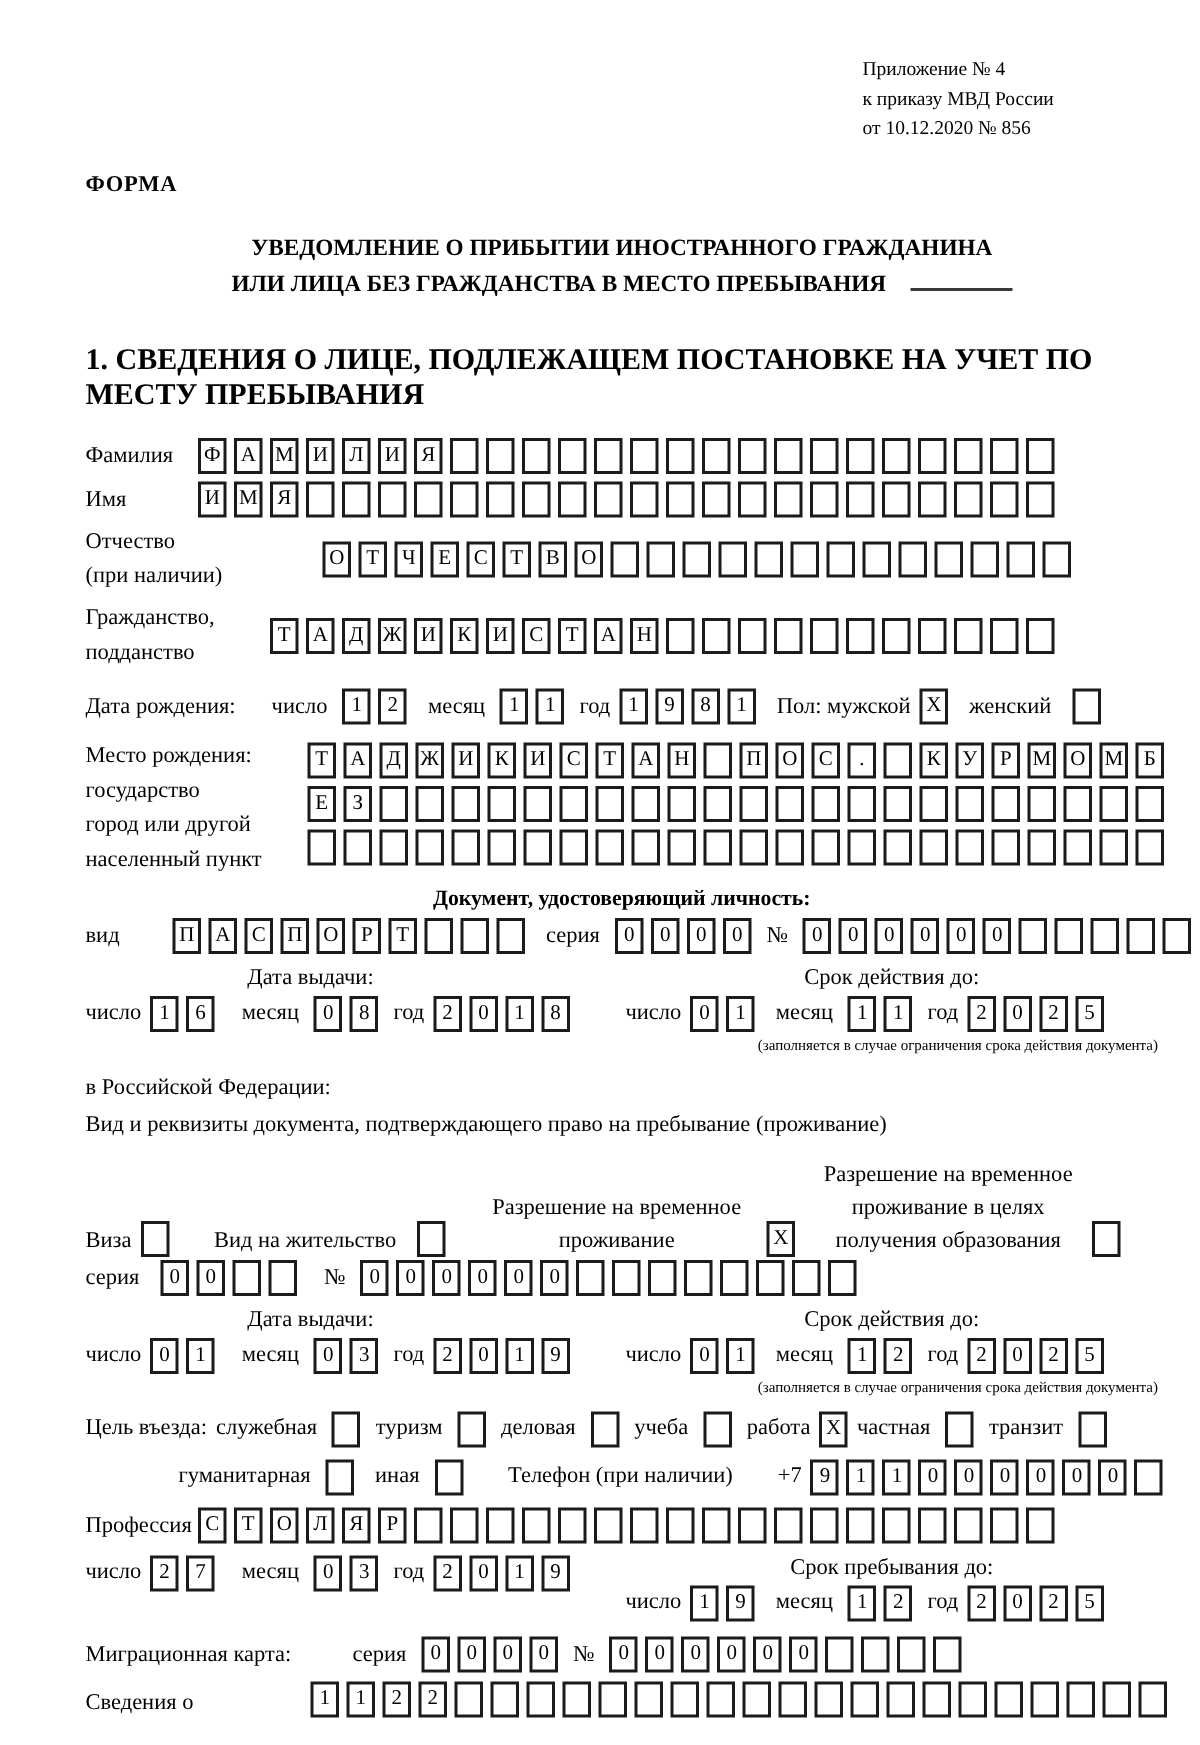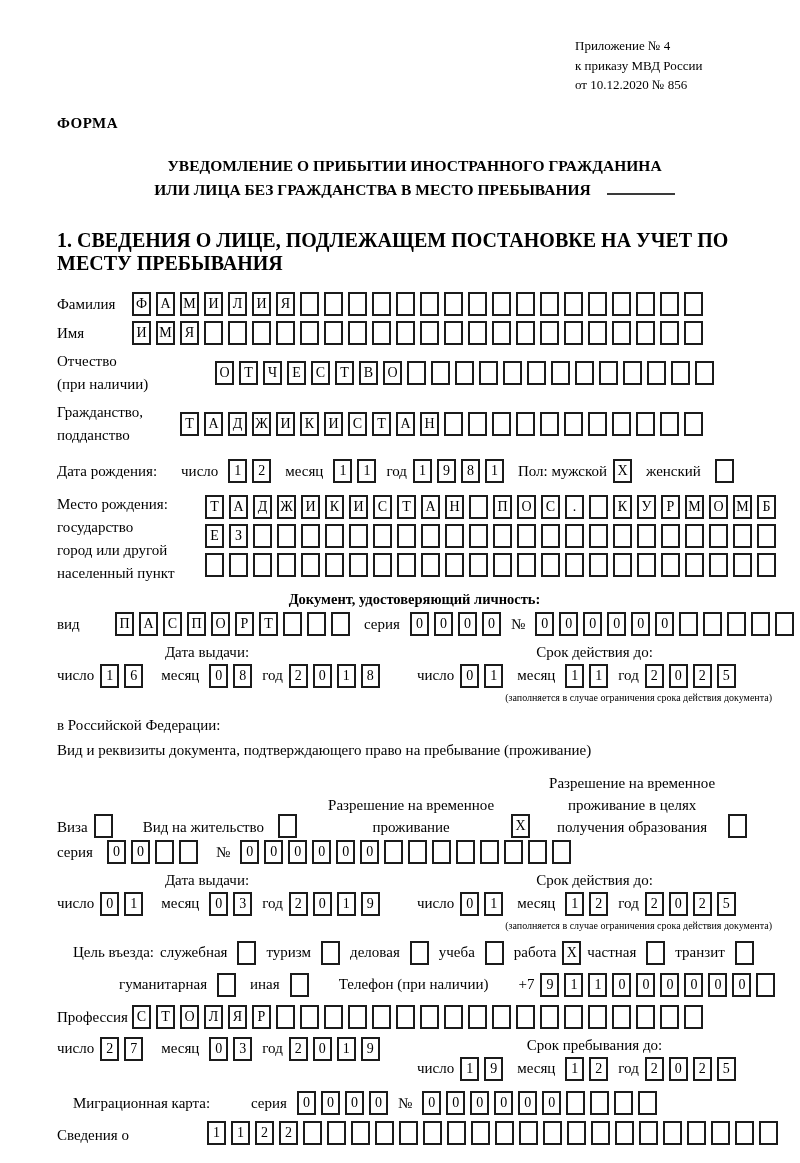--- a/index.html
+++ b/index.html
@@ -60,21 +60,21 @@
   .perm-row { display:flex; align-items:flex-end; margin-top:8px; margin-bottom:2px; }
   .perm-label { line-height:22px; }
   .perm-multi { text-align:center; line-height:22px; }
   .pm1 { width:188px; margin-left:20px; }
   .pm2 { width:180px; margin-left:12px; }
   .perm-row .cbox { margin-top:0; }
 
   
   .purpose-row { display:flex; align-items:center; white-space:nowrap; margin-bottom:8px; }
 
-  .mt6 { margin-top:6px; } .mt10 { margin-top:10px;margin-left:16px; }
+  .mt6 { margin-top:6px; } .mt10 { margin-top:10px; }
 </style>
 </head>
 <body>
 
 <div class="page">
 
   <div class="hdr">
     <div>Приложение № 4</div>
     <div>к приказу МВД России</div>
     <div>от 10.12.2020 № 856</div>

